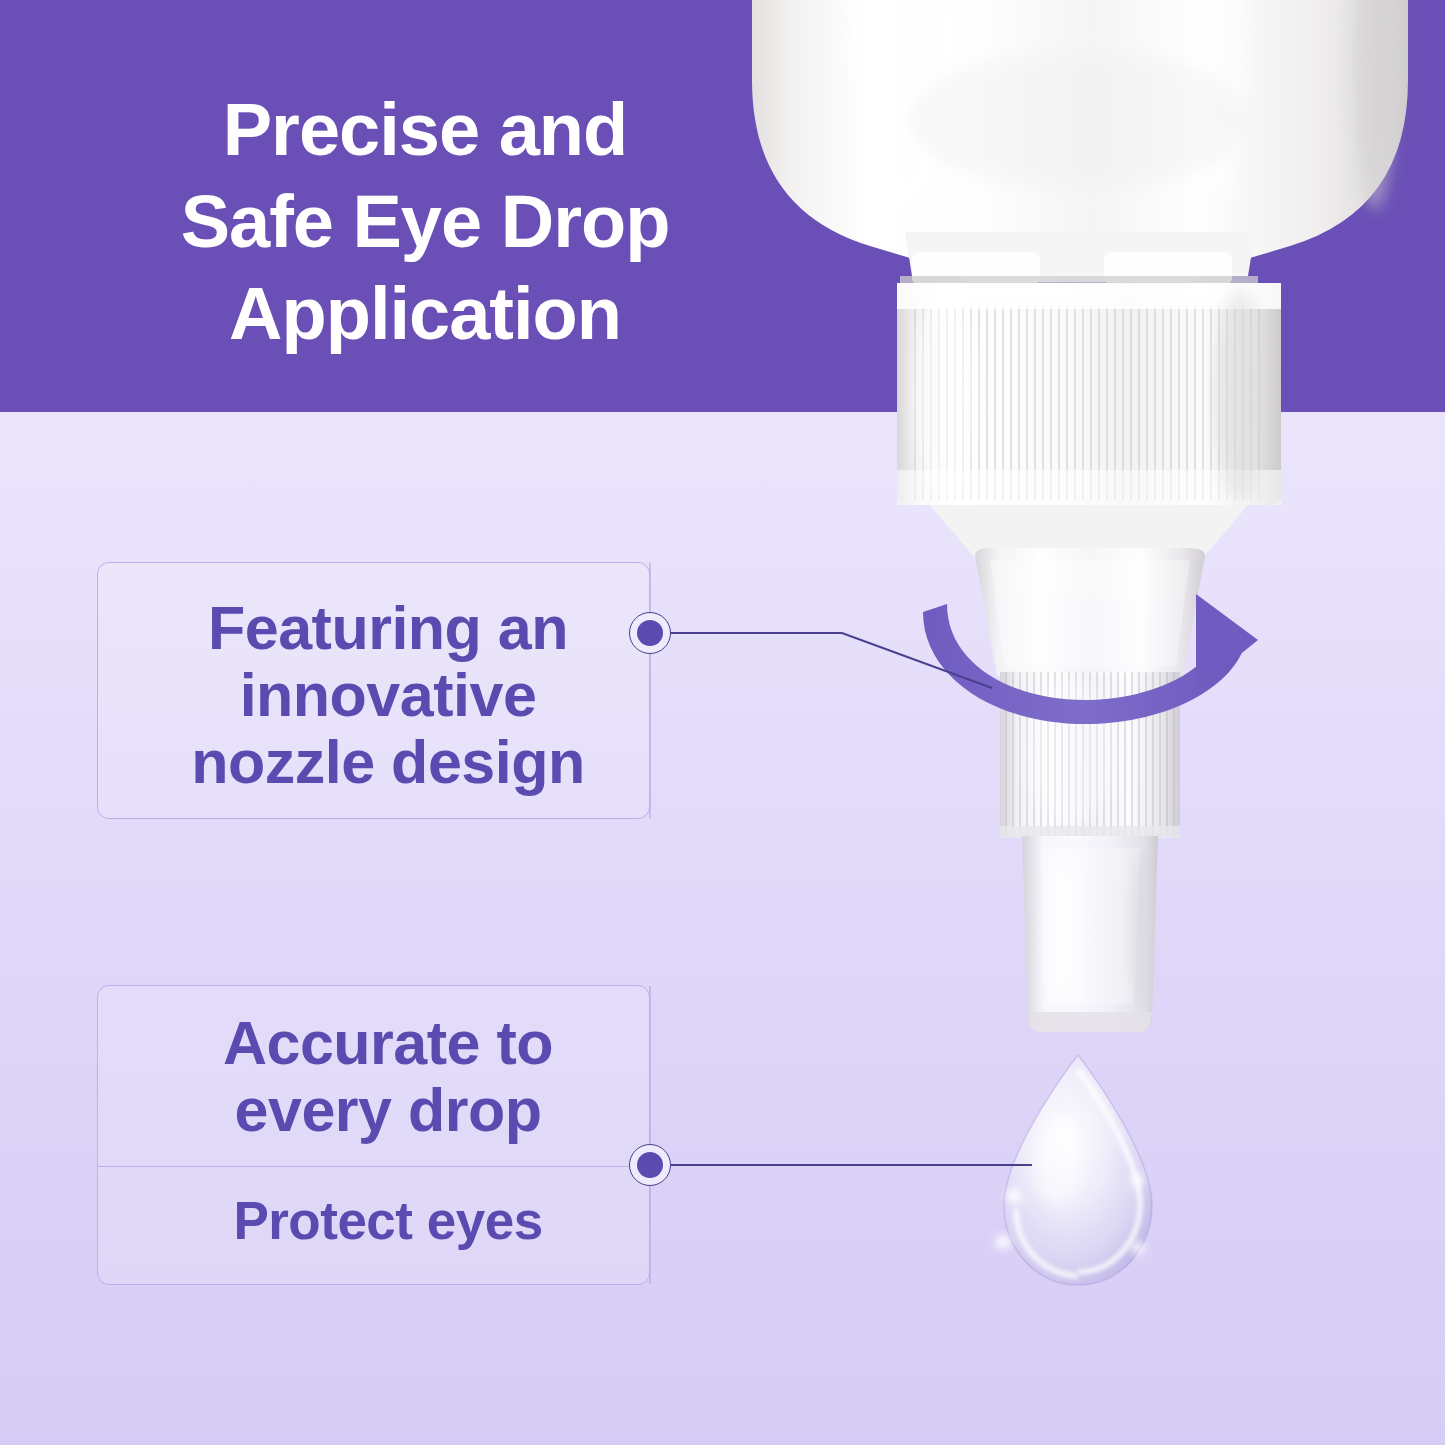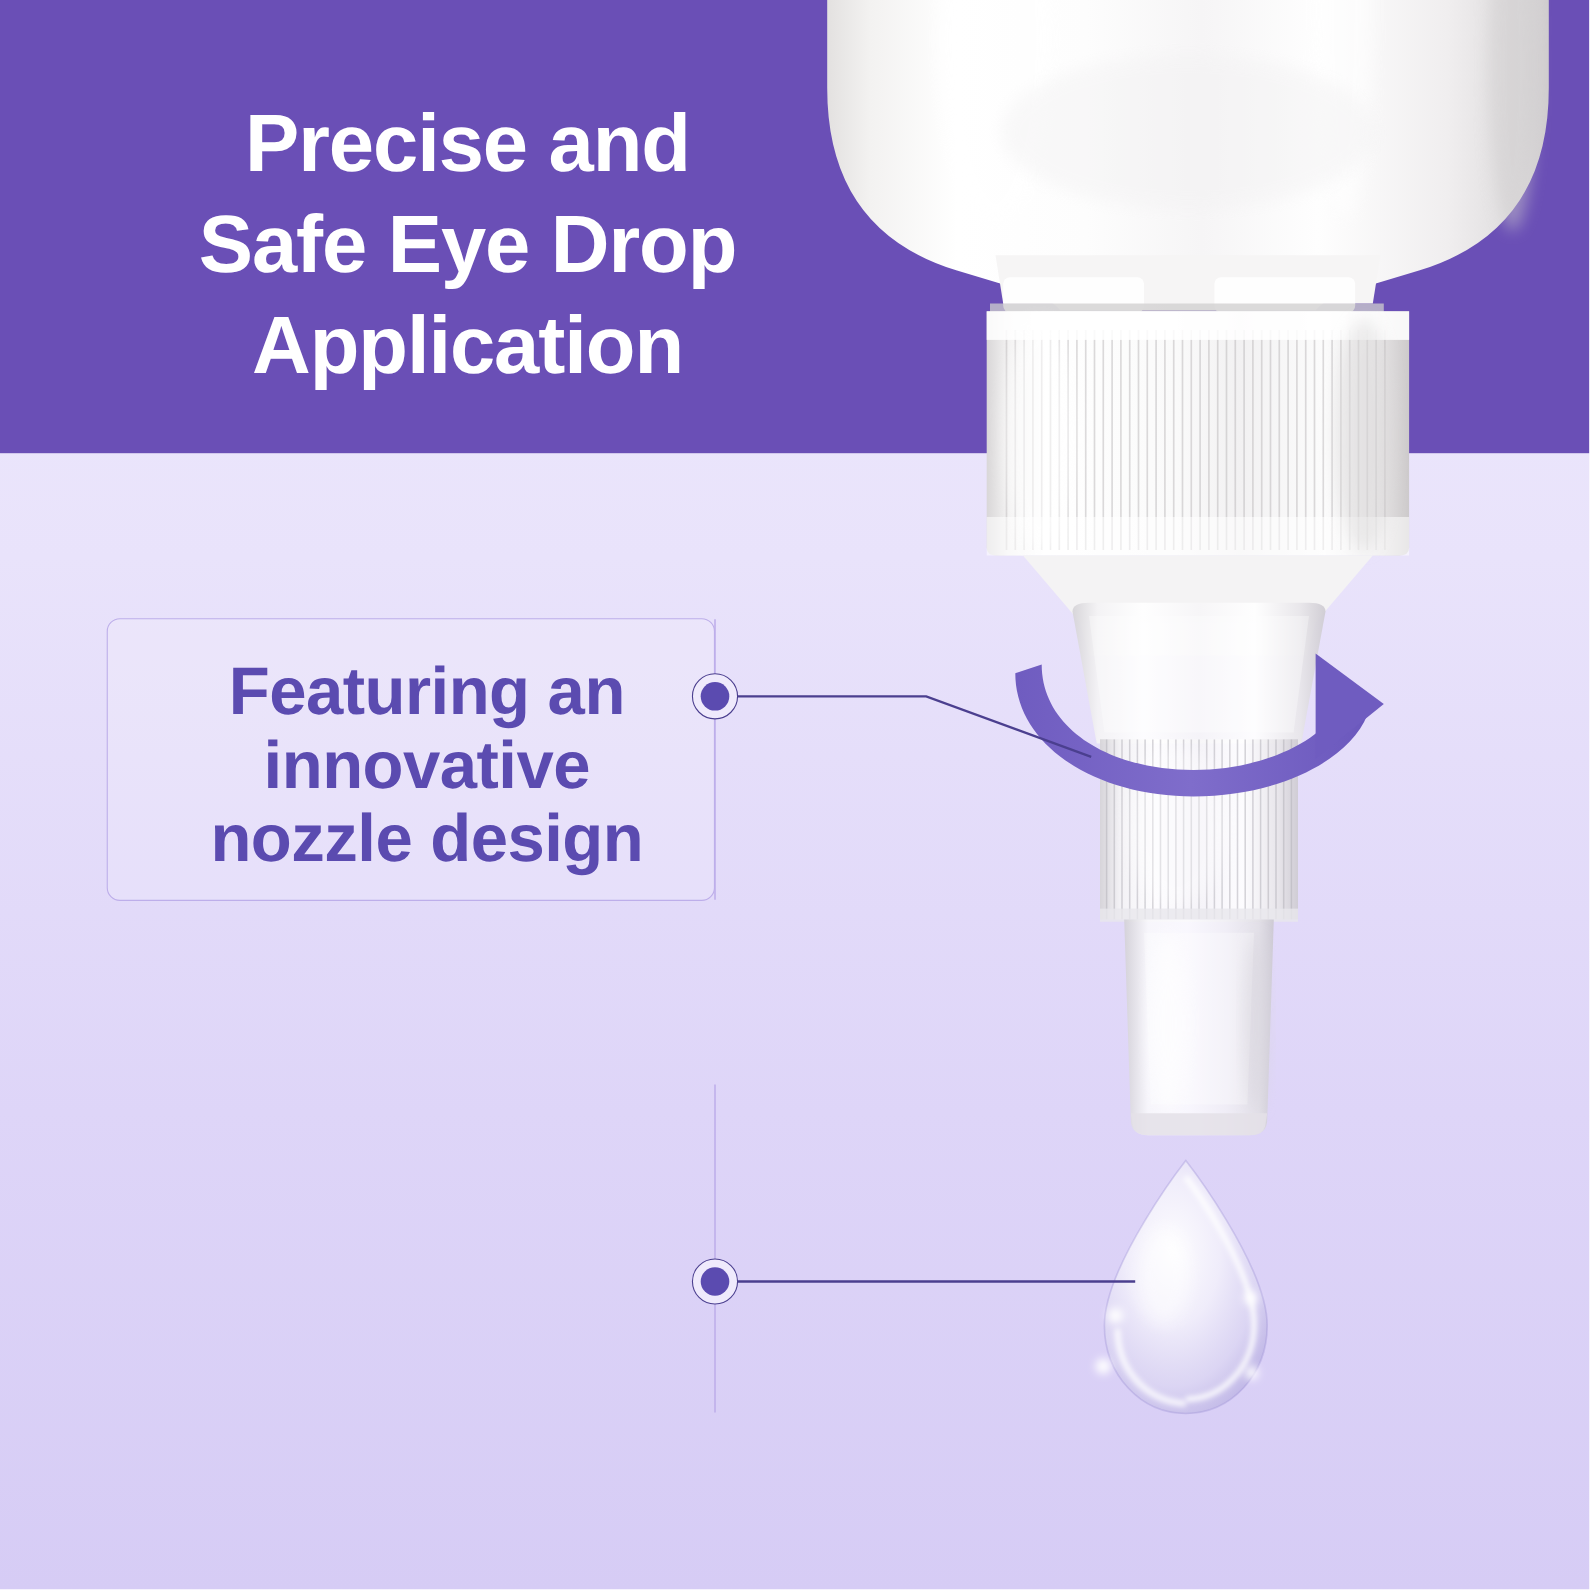--- a/index.html
+++ b/index.html
@@ -376,15 +376,21 @@
     <line x1="650" y1="1165" x2="1032" y2="1165" stroke="#4b3f8f" stroke-width="2.1"></line>
   </svg>
 
   <div class="callout" id="callout-1">
     <div class="callout-text" id="callout-1-text">Featuring an
 innovative
 nozzle design</div>
   </div>
   <div class="dot" id="dot-1"></div>
 
+  <div class="callout" id="callout-2">
+    <div class="callout-text" id="callout-2-text">Accurate to
+every drop</div>
+    <div class="callout-divider"></div>
+    <div class="callout-text" id="callout-2-subtext">Protect eyes</div>
+  </div>
   <div class="dot" id="dot-2"></div>
 
 </div>
 
 </body></html>

